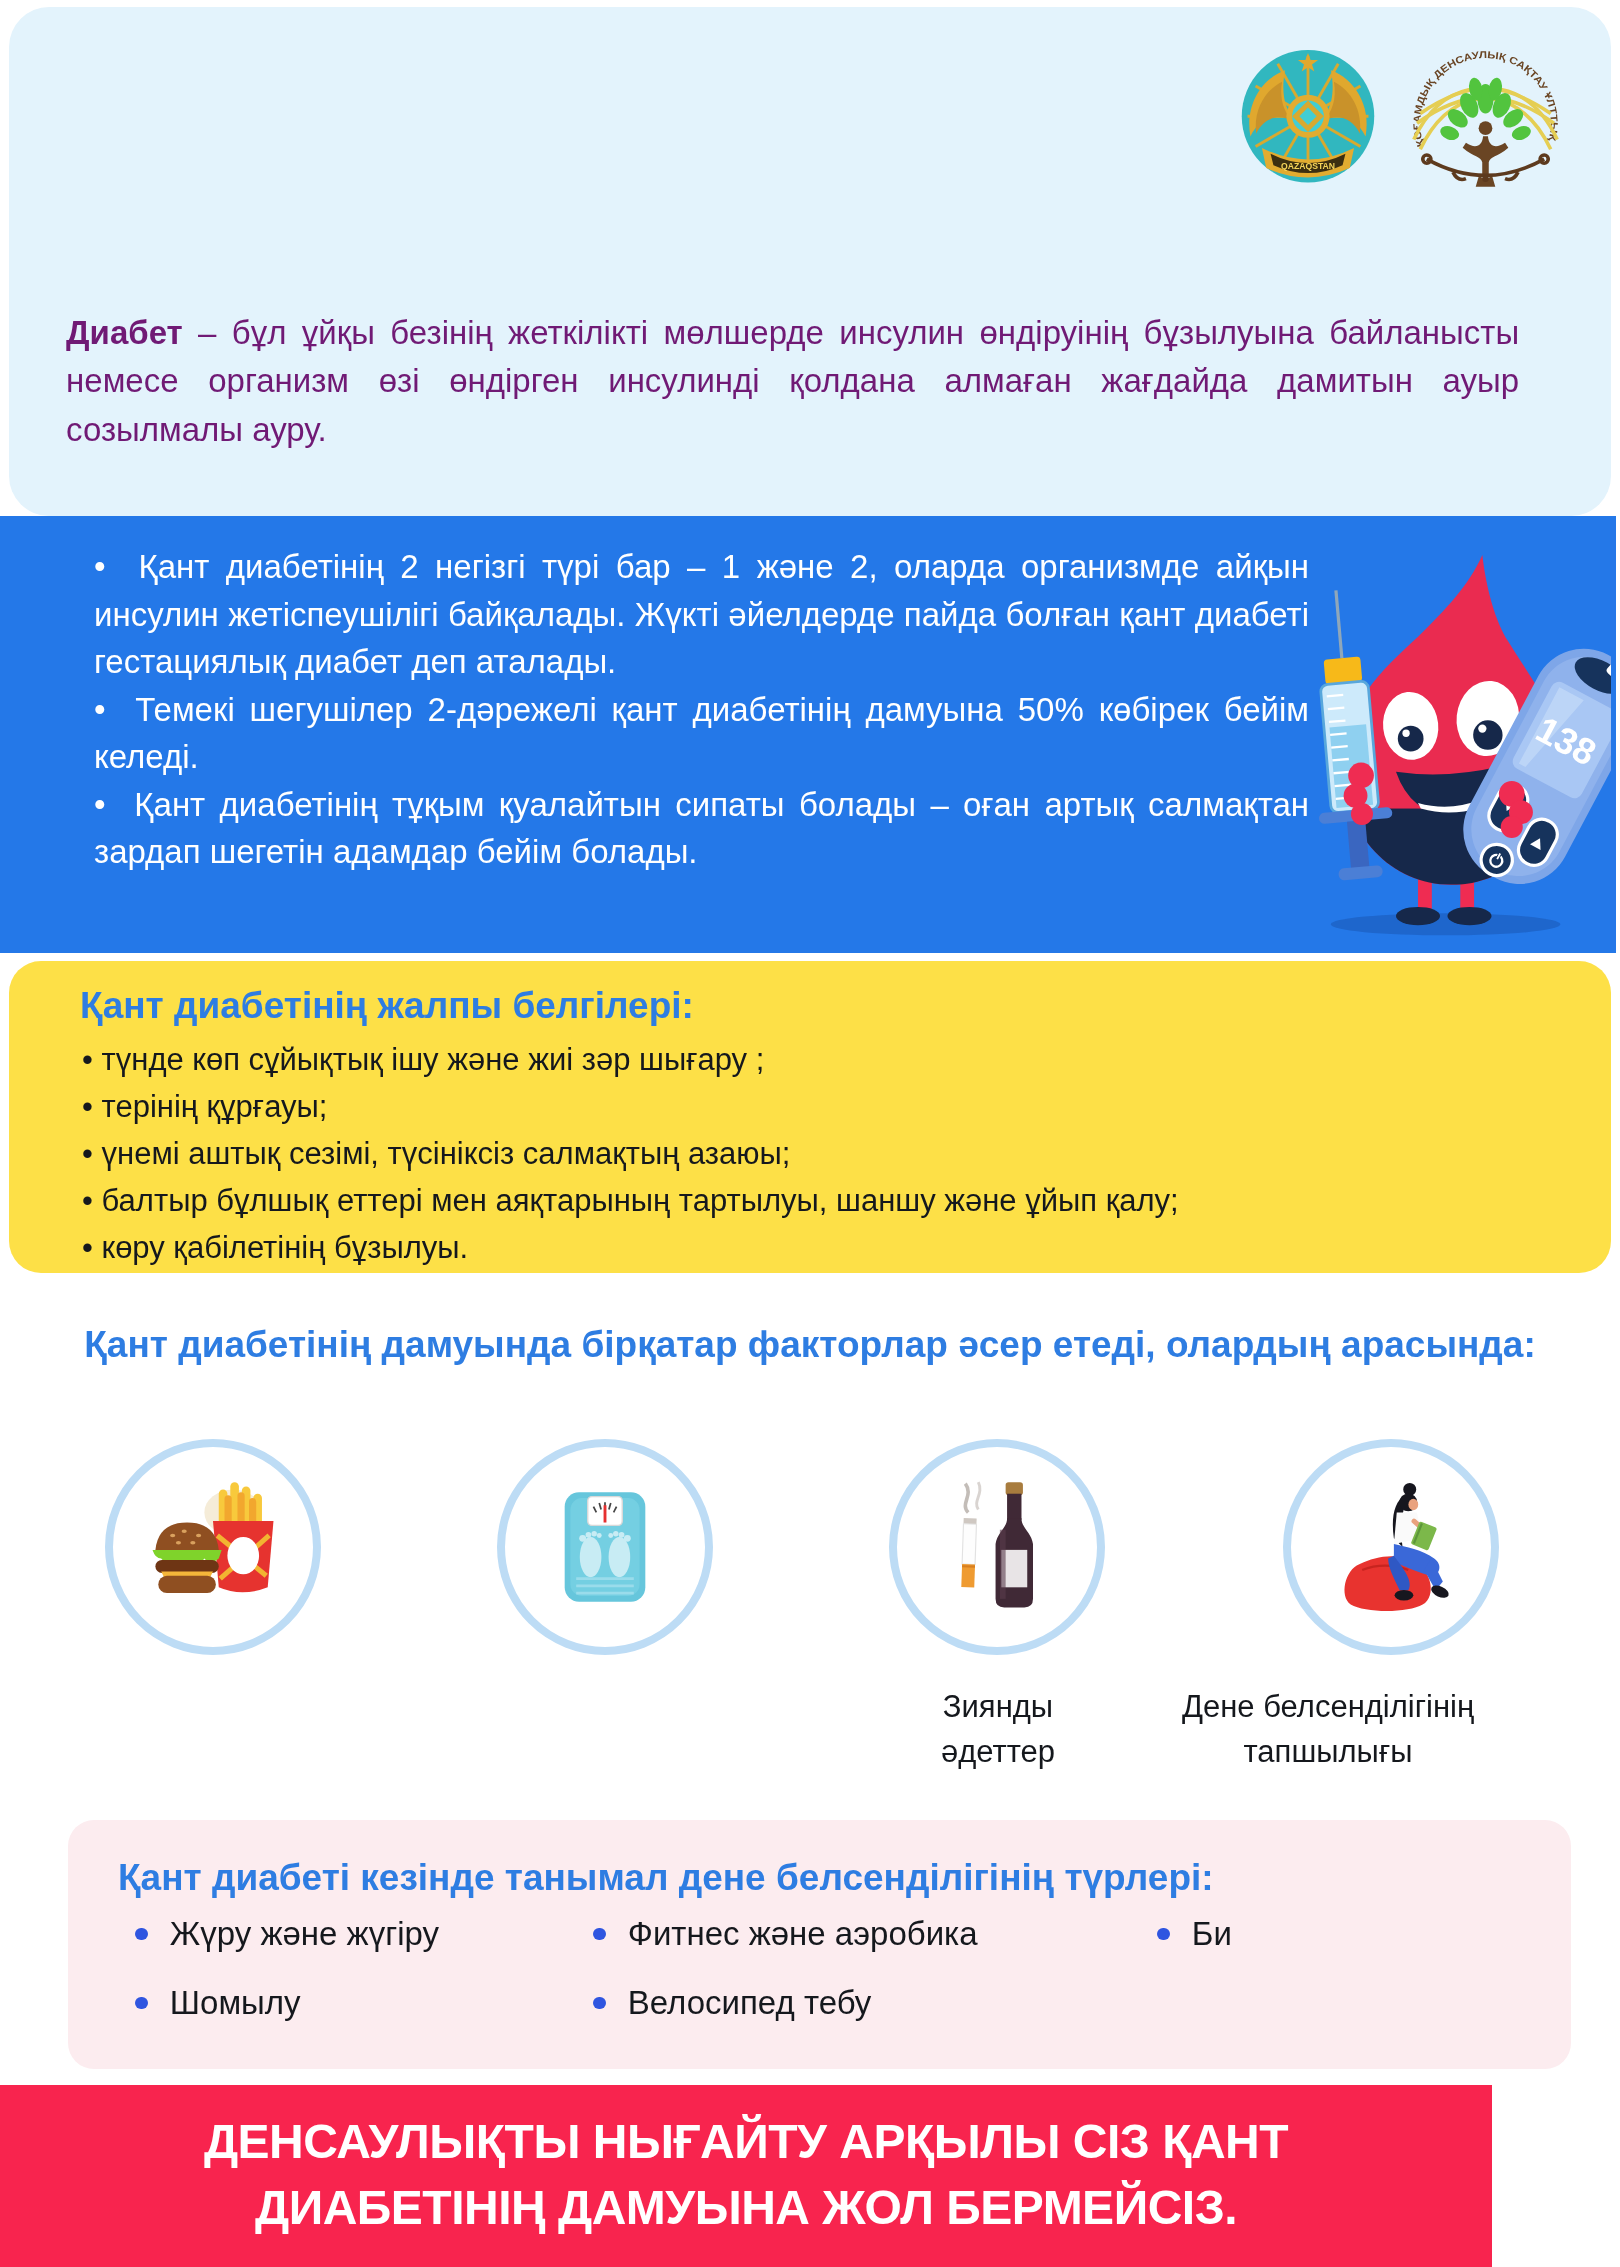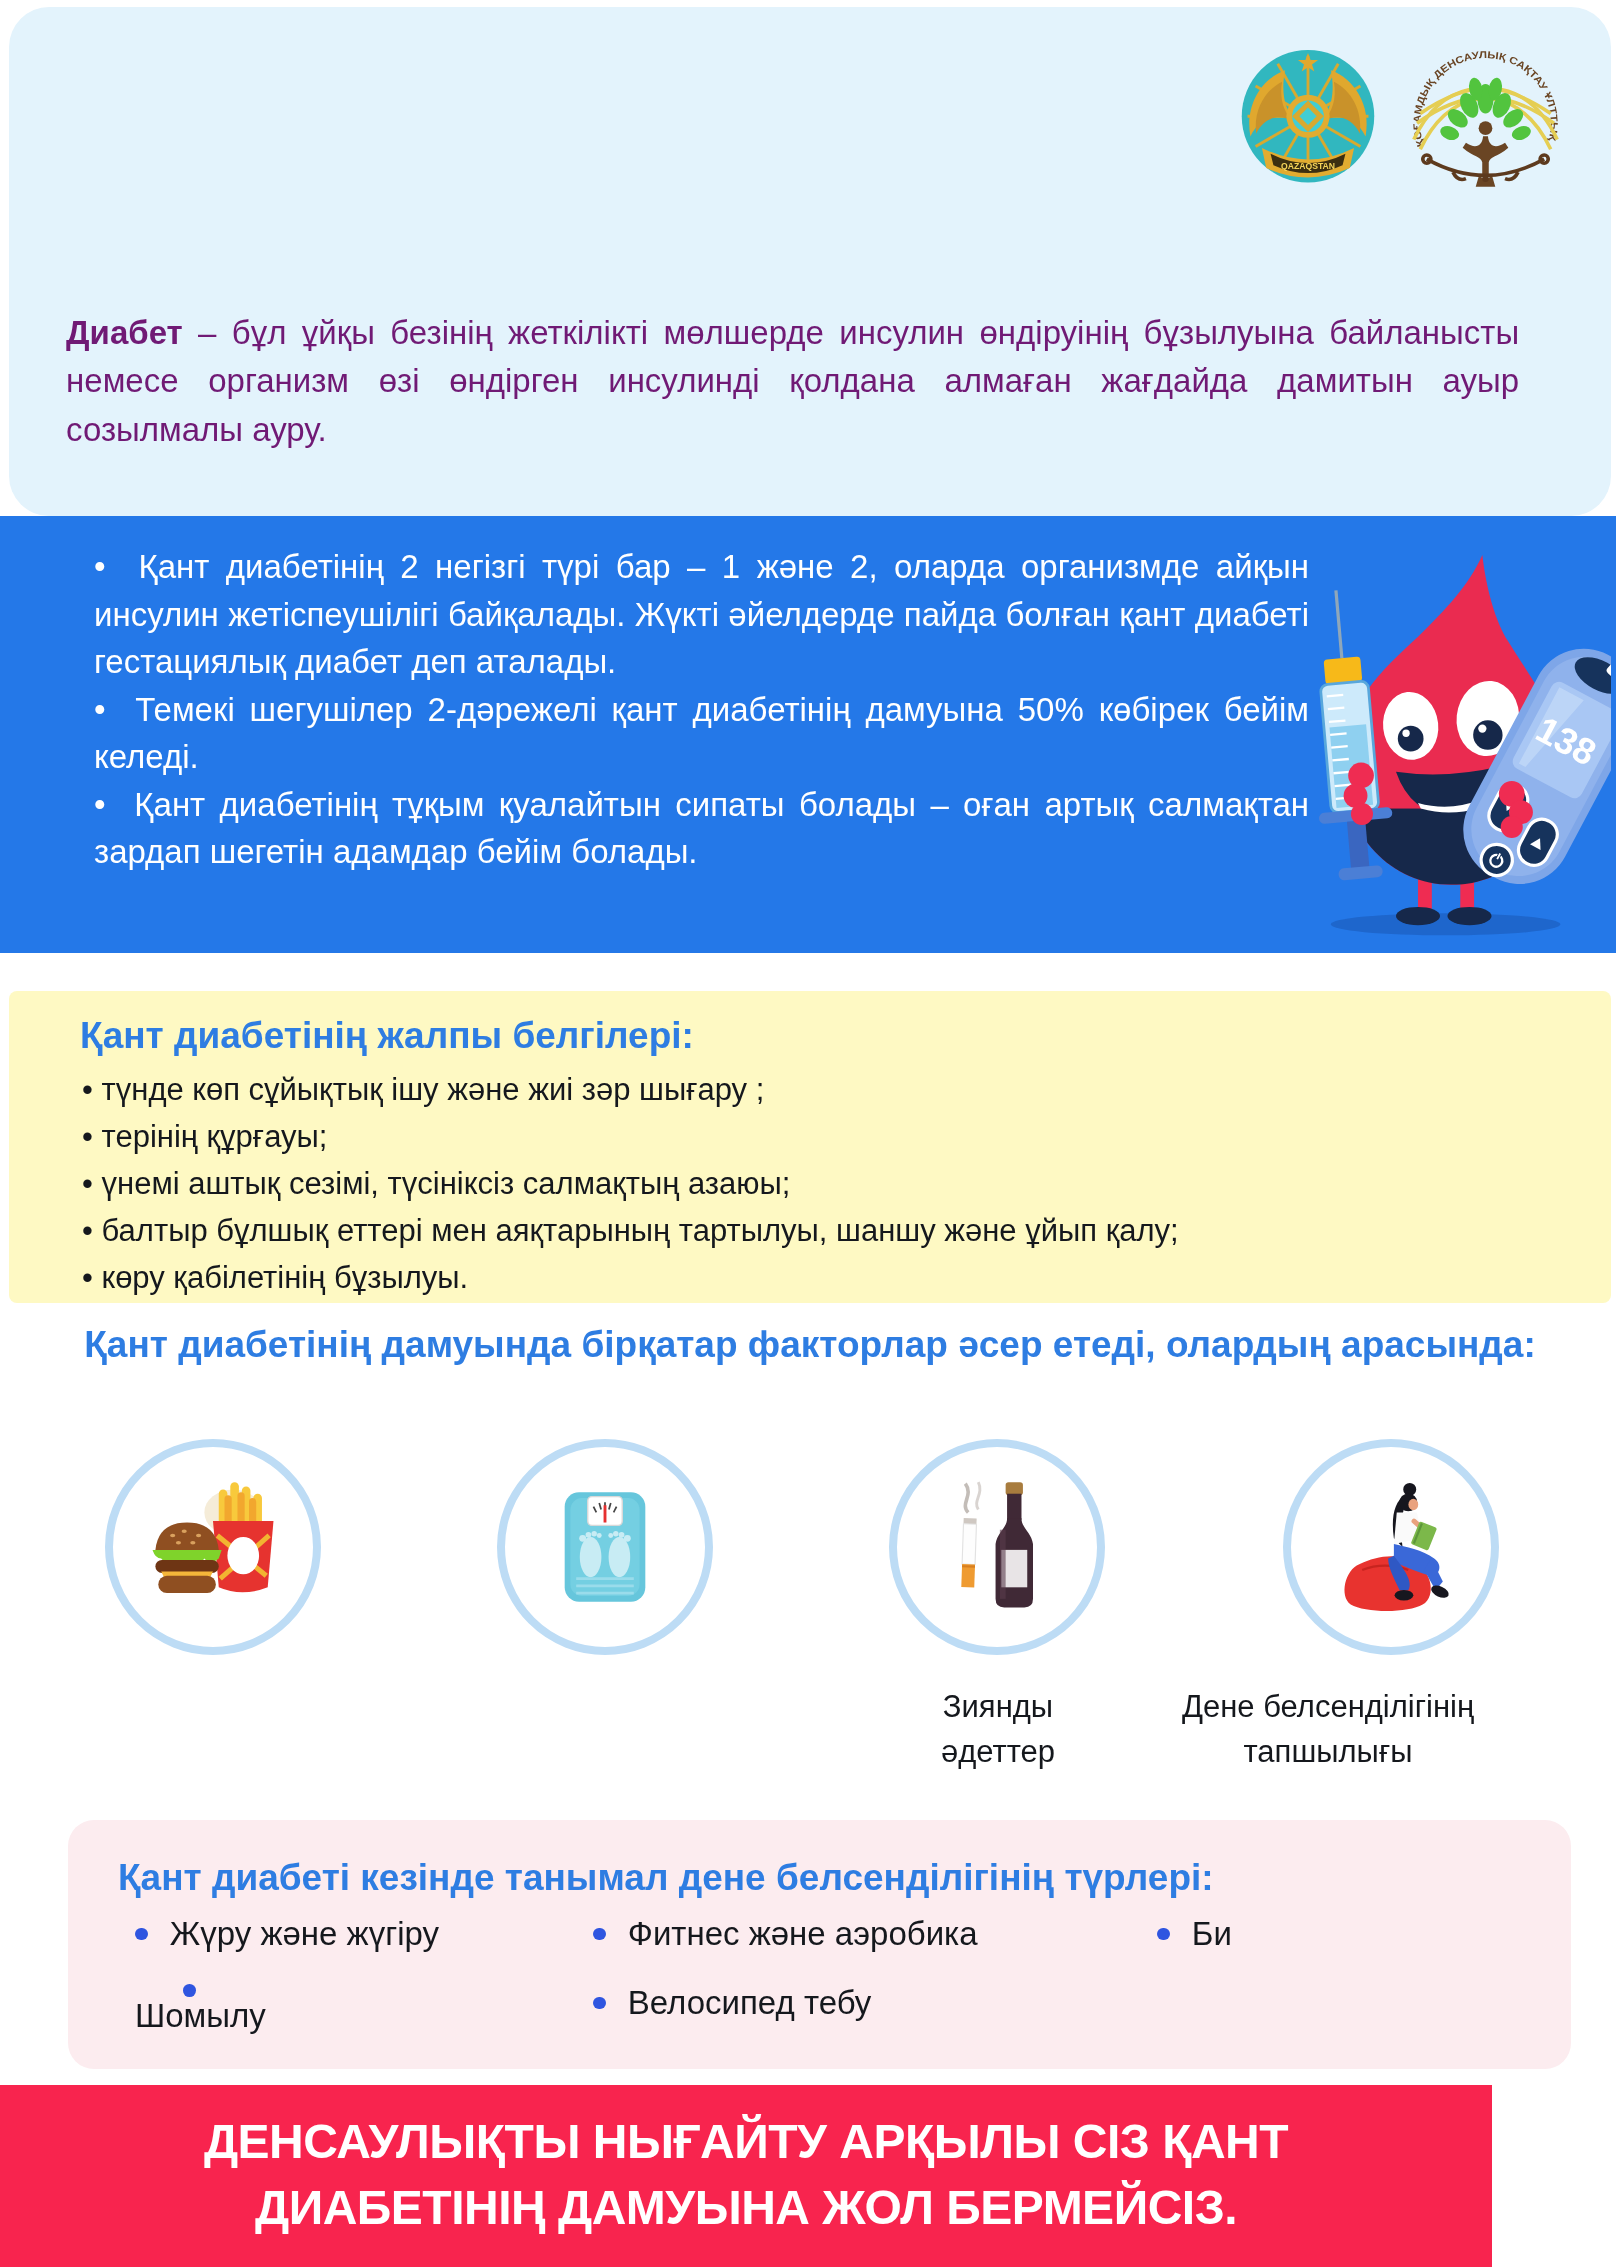--- a/index.html
+++ b/index.html
@@ -15,22 +15,22 @@
          font-size:33px;line-height:1.46;text-align:justify;color:#701a75;}
   .intro b{font-weight:800;}
   .logos{position:absolute;right:44px;top:38px;display:flex;gap:24px;align-items:flex-start;}
   
   .facts{position:absolute;left:0;top:516px;width:1616px;height:437px;background:#2478e8;}
   .facts-text{position:absolute;left:94px;top:27.4px;width:1215px;}
   .fact{margin:0;font-size:33px;line-height:1.44;color:#ffffff;text-align:justify;}
   .fact::before{content:"•  ";white-space:pre;}
   .mascot{position:absolute;right:5.5px;top:14.6px;width:340px;height:409px;}
   
-  .symptoms{position:absolute;left:9.1px;top:991px;width:1602px;height:312px;
-            background:#fef9c3;border-radius:8px;}
+  .symptoms{position:absolute;left:9.1px;top:961px;width:1602px;height:312px;
+            background:#fde047;border-radius:32px;}
   .symptoms h2{margin:0;padding:24px 0 0 71px;font-size:37px;font-weight:800;color:#2e7de2;}
   .symptoms ul{margin:9.1px 0 0 0;padding:0 0 0 73px;list-style:none;}
   .symptoms li{font-size:31px;line-height:47px;color:#15181d;}
   .symptoms li::before{content:"• ";}
   
   .factors-heading{position:absolute;left:0;top:1316px;width:1620px;margin:0;
                    text-align:center;font-size:37px;font-weight:800;color:#2e7de2;line-height:1.58;}
   .factors-heading span{display:inline-block;max-width:1499px;}
   .circle{position:absolute;top:1439px;width:200px;height:200px;background:#fff;
           border:8.2px solid #bddcf5;border-radius:50%;display:flex;align-items:center;justify-content:center;}
@@ -338,21 +338,21 @@
       <span>Жүру және жүгіру</span>
     </div>
     <div class="activity" style="left:525px;top:95px;">
       <span class="dot"></span>
       <span>Фитнес және аэробика</span>
     </div>
     <div class="activity" style="left:1089px;top:95px;">
       <span class="dot"></span>
       <span>Би</span>
     </div>
-    <div class="activity" style="left:67px;top:164px;flex-direction:column;">
+    <div class="activity" style="left:67px;top:164px;">
       <span class="dot"></span>
       <span>Шомылу</span>
     </div>
     <div class="activity" style="left:525px;top:164px;">
       <span class="dot"></span>
       <span>Велосипед тебу</span>
     </div>
   </section>
 
   <footer class="footer">

